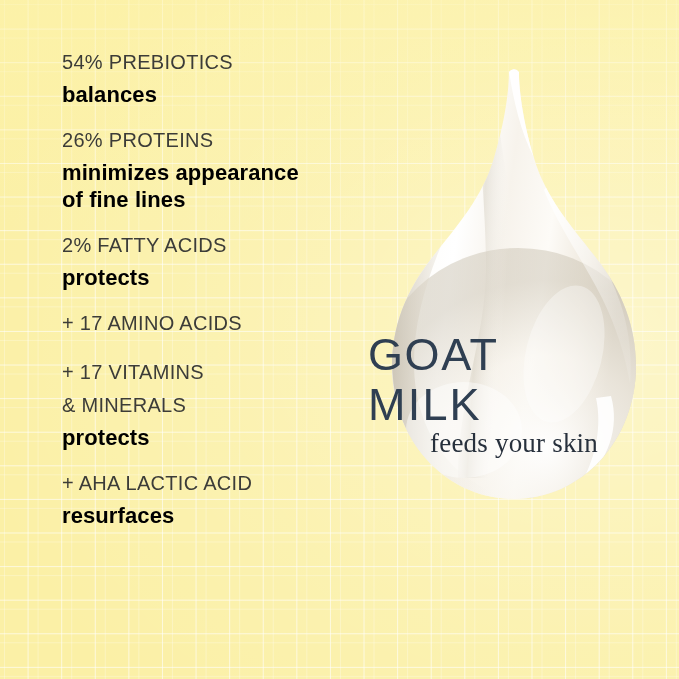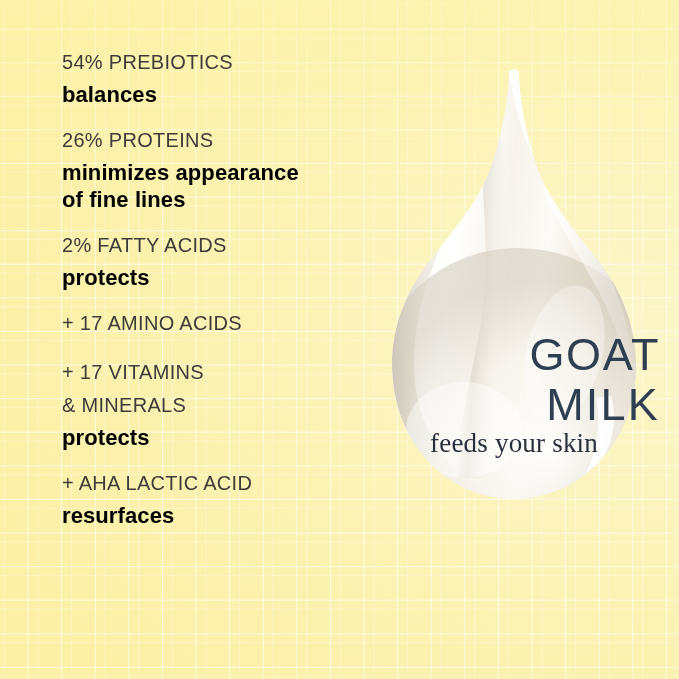--- a/index.html
+++ b/index.html
@@ -76,21 +76,21 @@
   .drop-text{
     position:absolute;
     left:368px;top:58px;
     width:292px;height:500px;
     pointer-events:none;
   }
   .brand{
     position:absolute;
     left:0;right:0;
     top:272px;
-    text-align:right;
+    text-align:left;
     color:#2f3f52;
     font-family:"Liberation Sans", sans-serif;
     font-size:45px;
     line-height:50px;
     letter-spacing:1.6px;
     font-weight:400;
   }
   .brand .l2{display:block;letter-spacing:2.2px;}
   .tagline{
     position:absolute;

